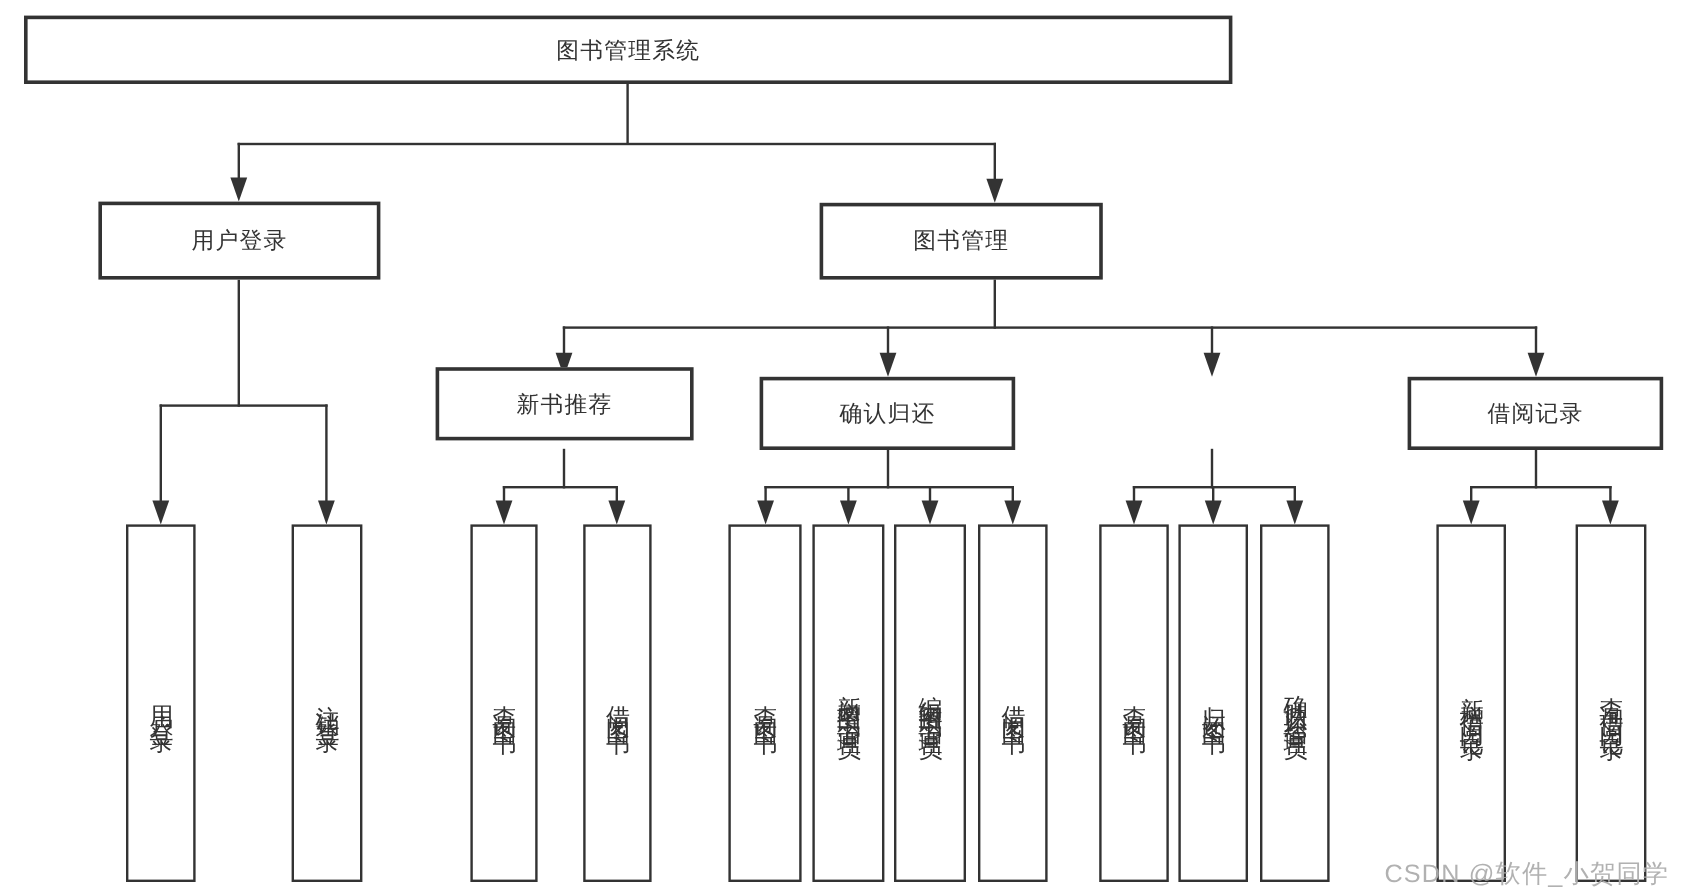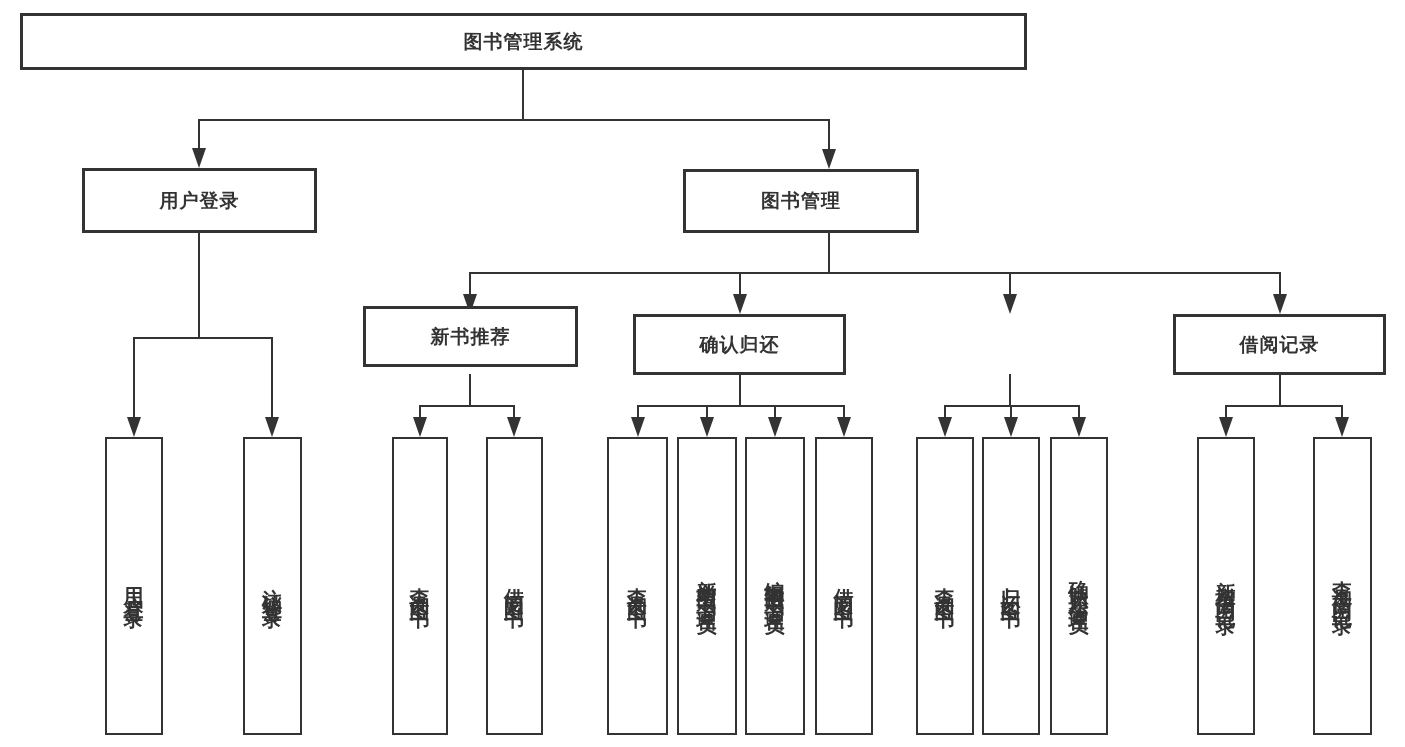--- a/index.html
+++ b/index.html
@@ -7,21 +7,20 @@
   body {
     font-family: "Liberation Sans", "DejaVu Sans", sans-serif;
     color: #333333;
   }
   .canvas {
     position: relative;
     width: 1405px;
     height: 747px;
     background: #ffffff;
     overflow: hidden;
-    font-weight: bold;
   }
   
   .node {
     position: absolute;
     background: #ffffff;
     border: 3px solid #333333;
     display: flex;
     align-items: center;
     justify-content: center;
     font-size: 19px;
@@ -182,13 +181,14 @@
       <div class="arrow" style="left: 700px; top: 417px; border-top-color: rgb(51, 51, 51);"></div>
       <div class="arrow" style="left: 768px; top: 417px; border-top-color: rgb(51, 51, 51);"></div>
       <div class="arrow" style="left: 837px; top: 417px; border-top-color: rgb(51, 51, 51);"></div>
       <div class="arrow" style="left: 938px; top: 417px; border-top-color: rgb(51, 51, 51);"></div>
       <div class="arrow" style="left: 1004px; top: 417px; border-top-color: rgb(51, 51, 51);"></div>
       <div class="arrow" style="left: 1072px; top: 417px; border-top-color: rgb(51, 51, 51);"></div>
       <div class="arrow" style="left: 1219px; top: 417px; border-top-color: rgb(51, 51, 51);"></div>
       <div class="arrow" style="left: 1335px; top: 417px; border-top-color: rgb(51, 51, 51);"></div>
     </div>
 
+  <div class="watermark">CSDN @软件_小贺同学</div>
 </div>
 
 </body></html>

